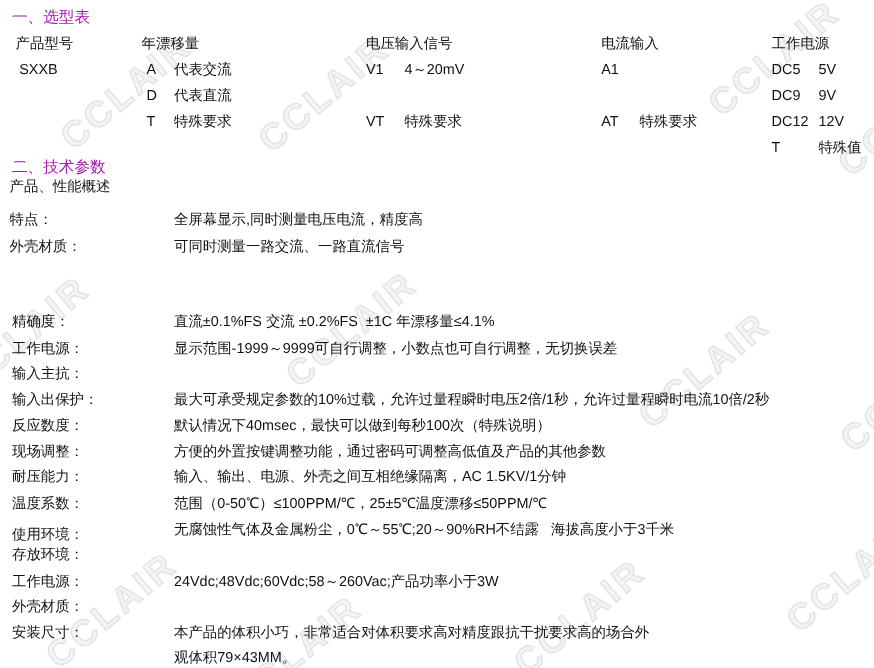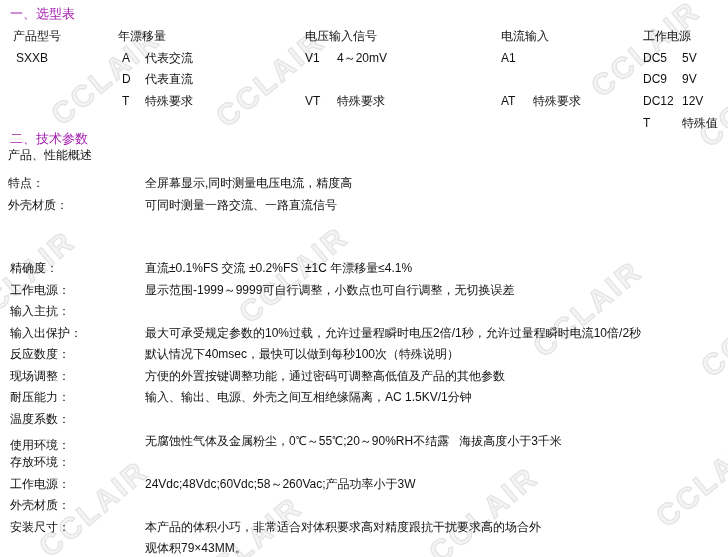--- a/index.html
+++ b/index.html
@@ -125,20 +125,21 @@
   <div class="line" style="left:10px;top:347px">反应数度：</div>
   <div class="line" style="left:145px;top:347px">默认情况下40msec，最快可以做到每秒100次（特殊说明）</div>
 
   <div class="line" style="left:10px;top:369px">现场调整：</div>
   <div class="line" style="left:145px;top:369px">方便的外置按键调整功能，通过密码可调整高低值及产品的其他参数</div>
 
   <div class="line" style="left:10px;top:390px">耐压能力：</div>
   <div class="line" style="left:145px;top:390px">输入、输出、电源、外壳之间互相绝缘隔离，AC 1.5KV/1分钟</div>
 
   <div class="line" style="left:10px;top:412px">温度系数：</div>
+  <div class="line" style="left:145px;top:412px">范围（0-50℃）≤100PPM/℃，25±5℃温度漂移≤50PPM/℃</div>
 
   <div class="line" style="left:10px;top:438px">使用环境：</div>
   <div class="line" style="left:145px;top:434px">无腐蚀性气体及金属粉尘，0℃～55℃;20～90%RH不结露   海拔高度小于3千米</div>
 
   <div class="line" style="left:10px;top:455px">存放环境：</div>
 
   <div class="line" style="left:10px;top:477px">工作电源：</div>
   <div class="line" style="left:145px;top:477px">24Vdc;48Vdc;60Vdc;58～260Vac;产品功率小于3W</div>
 
   <div class="line" style="left:10px;top:498px">外壳材质：</div>

